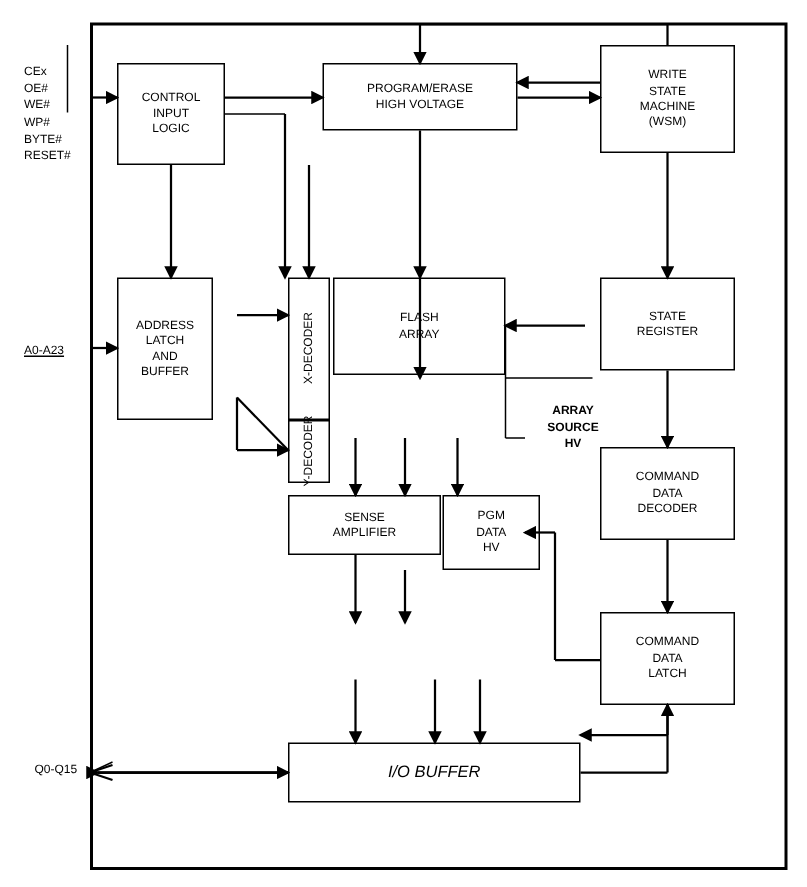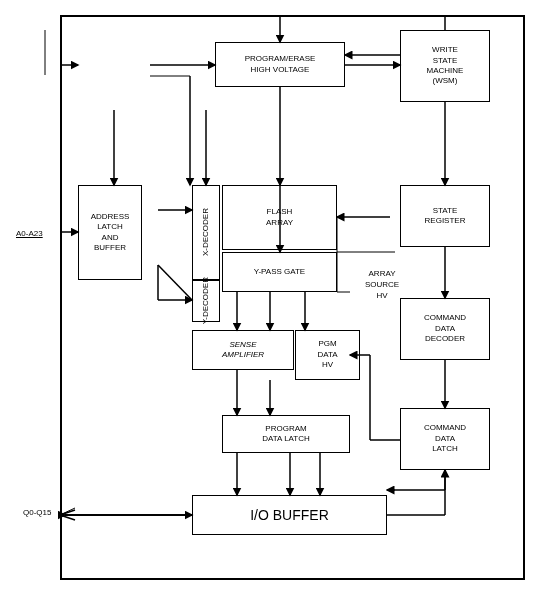--- a/index.html
+++ b/index.html
@@ -43,20 +43,25 @@
       pointer-events: none;
     }
   </style>
 </head>
 <body>
 
 <div class="diagram">
 
   <div style="position:absolute; top:15px; left:60px; width:465px; height:565px; border:2px solid #000;"></div>
 
+  <div class="box" style="left:78px; top:42px; width:72px; height:68px;">
+    <span style="white-space:pre-line; font-size:8px;">CONTROL
+INPUT
+LOGIC</span>
+  </div>
 
   <div class="box" style="left:215px; top:42px; width:130px; height:45px;">
     <span style="white-space:pre-line; font-size:8px;">PROGRAM/ERASE
 HIGH VOLTAGE</span>
   </div>
 
   <div class="box" style="left:400px; top:30px; width:90px; height:72px;">
     <span style="white-space:pre-line; font-size:8px;">WRITE
 STATE
 MACHINE
@@ -76,25 +81,22 @@
 
   <div class="box" style="left:222px; top:185px; width:115px; height:65px;">
     <span style="white-space:pre-line; font-size:8px;">FLASH
 ARRAY</span>
   </div>
 
   <div class="box" style="left:192px; top:280px; width:28px; height:42px; writing-mode:vertical-rl; text-orientation:mixed;">
     <span style="font-size:8px; transform:rotate(180deg); white-space:nowrap;">Y-DECODER</span>
   </div>
 
-  <div class="box" style="left:222px; top:252px; width:115px; height:40px;">
-    <span style="white-space:pre-line; font-size:8px;">Y-PASS GATE</span>
-  </div>
-
-  <div style="position:absolute; left:352px; top:268px; width:60px; text-align:center; font-size:8px; line-height:1.4;">
+
+  <div style="position:absolute; left:352px; top:268px; width:60px; text-align:center; font-size:8px; line-height:1.4;font-weight:bold;">
     <span style="white-space:pre-line;">ARRAY
 SOURCE
 HV</span>
   </div>
 
   <div class="box" style="left:400px; top:185px; width:90px; height:62px;">
     <span style="white-space:pre-line; font-size:8px;">STATE
 REGISTER</span>
   </div>
 
@@ -103,40 +105,42 @@
 DATA
 DECODER</span>
   </div>
 
   <div class="box" style="left:400px; top:408px; width:90px; height:62px;">
     <span style="white-space:pre-line; font-size:8px;">COMMAND
 DATA
 LATCH</span>
   </div>
 
-  <div class="box" style="left:192px; top:330px; width:102px; height:40px;font-style:italic;">
+  <div class="box" style="left:192px; top:330px; width:102px; height:40px;">
     <span style="white-space:pre-line; font-size:8px;">SENSE
 AMPLIFIER</span>
   </div>
 
   <div class="box" style="left:295px; top:330px; width:65px; height:50px;">
     <span style="white-space:pre-line; font-size:8px;">PGM
 DATA
 HV</span>
   </div>
 
-  <div class="box" style="left:222px; top:415px; width:128px; height:38px;">
-    <span style="white-space:pre-line; font-size:8px;">PROGRAM
-DATA LATCH</span>
-  </div>
 
   <div class="box" style="left:192px; top:495px; width:195px; height:40px;">
-    <span style="font-size:14px;">I/O BUFFER</span>
-  </div>
-
+    <span style="font-size:11px;font-style:italic;">I/O BUFFER</span>
+  </div>
+
+  <div class="label" style="left:16px; top:42px; white-space:pre-line;">CEx
+OE#
+WE#
+WP#
+BYTE#
+RESET#</div>
 
   <div class="label" style="left:16px; top:228px;text-decoration:underline;">A0-A23</div>
 
   <div class="label" style="left:23px; top:507px;">Q0-Q15</div>
 
   <svg class="svg-overlay">
     <defs>
       <marker id="arrow" markerWidth="6" markerHeight="6" refX="5" refY="3" orient="auto">
         <path d="M0,0 L0,6 L6,3 z" fill="#000"></path>
       </marker>

